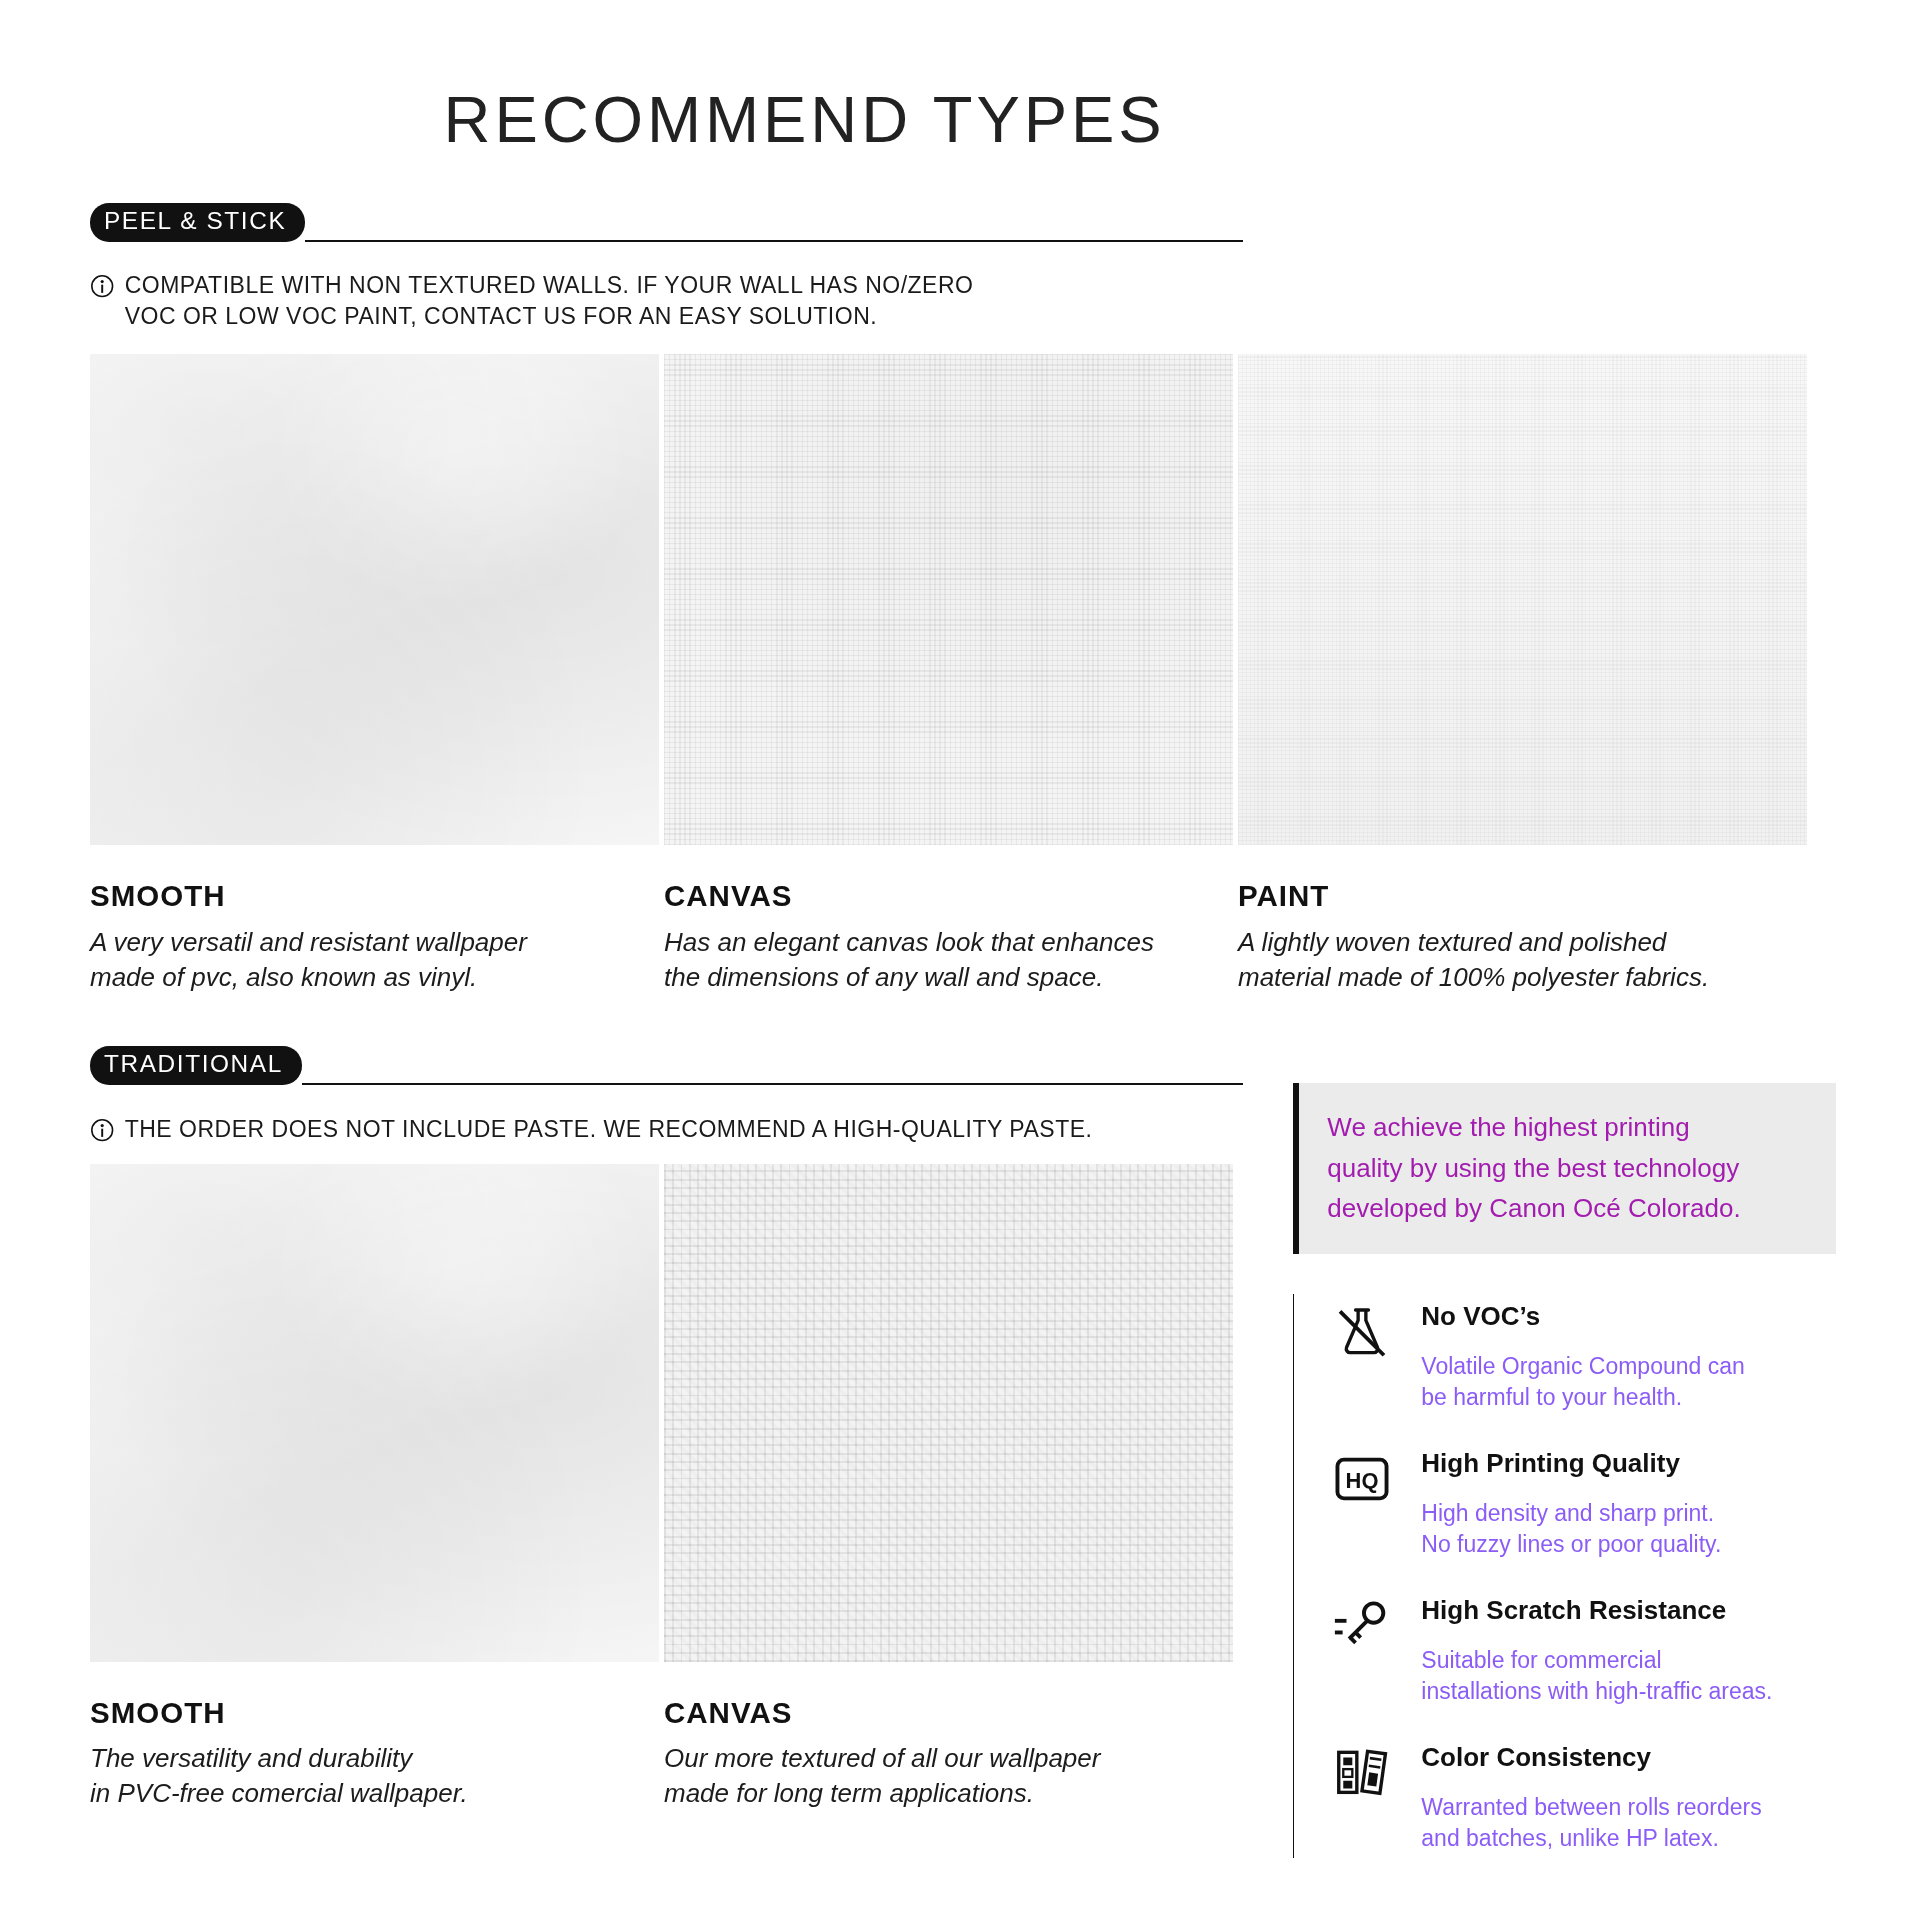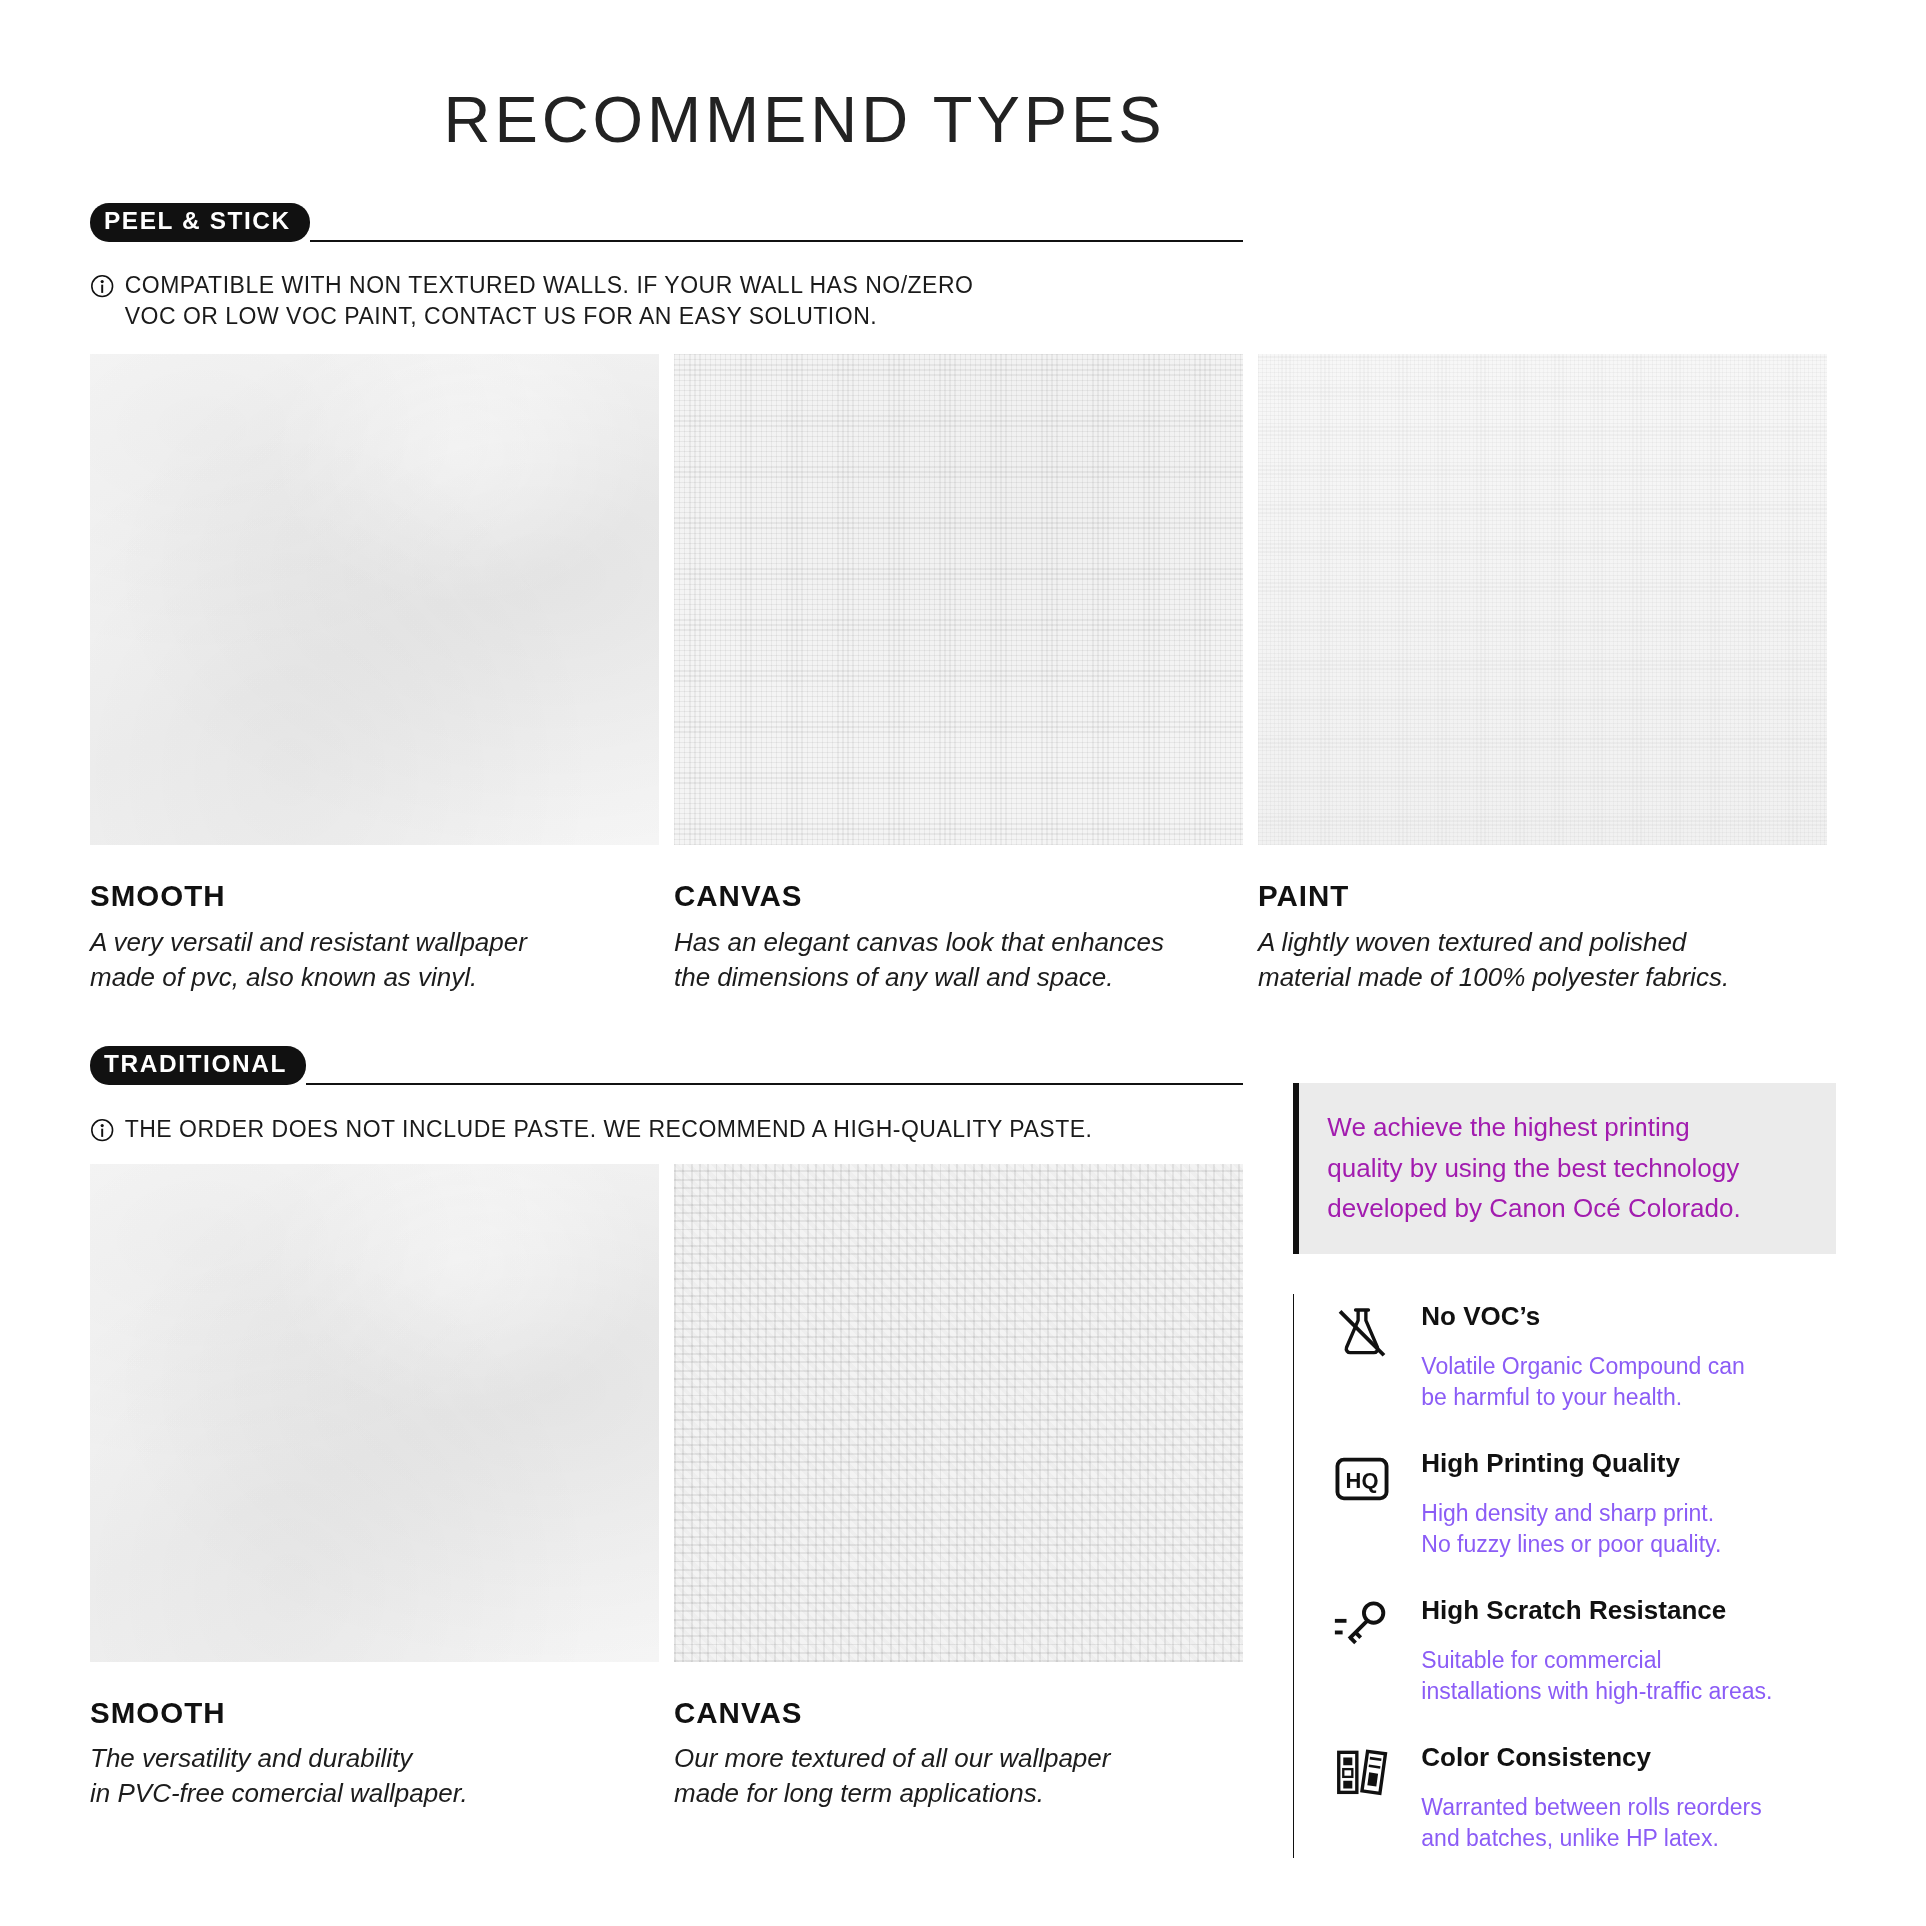--- a/index.html
+++ b/index.html
@@ -5,27 +5,27 @@
   * { box-sizing: border-box; }
   html,body { margin:0; padding:0; background:#ffffff; }
   body { font-family:"Liberation Sans", sans-serif; color:#1a1a1a; }
 
   .page { width:1926px; height:1926px; overflow:hidden; padding:87px 90px 0 90px; position:relative; background:#fff; }
 
   .title { width:1429px; text-align:center; font-size:65px; line-height:1; letter-spacing:0.06em; font-weight:500; color:#222; }
 
   .section-header { display:flex; align-items:flex-end; width:1153px; }
   .section-header.first { margin-top:51px; }
-  .section-label { background:#111; color:#fff; font-weight:700; font-size:24.4px; letter-spacing:1.6px; padding:6.4px 19px 8.3px 14px; line-height:1;border-radius:19px; }
+  .section-label { background:#111; color:#fff; font-weight:400; font-size:24.4px; letter-spacing:1.6px; padding:6.4px 19px 8.3px 14px; line-height:1;border-radius:19px; }
   .section-rule { flex:1; border-bottom:2.6px solid #111; height:0; }
 
   .note { display:flex; align-items:flex-start; gap:10.3px; margin-top:28px; font-size:23px; letter-spacing:0.5px; line-height:1.35; white-space:pre-line; color:#1a1a1a; }
   .note svg { margin-top:3.9px; flex:none; }
 
-  .cards-row { display:flex; gap:15px; margin-top:22px; }
+  .cards-row { display:flex; gap:5px; margin-top:22px; }
   .card { width:569px; }
   .swatch { height:491px; }
   .swatch.tall { height:498px; }
 
   .tex-smooth {
     background:
       radial-gradient(578px 385px at 20% 15%, rgba(0,0,0,0.035), transparent 60%),
       radial-gradient(706px 449px at 80% 45%, rgba(0,0,0,0.05), transparent 62%),
       radial-gradient(514px 578px at 35% 85%, rgba(0,0,0,0.04), transparent 60%),
       radial-gradient(321px 257px at 65% 20%, rgba(255,255,255,0.65), transparent 60%),

